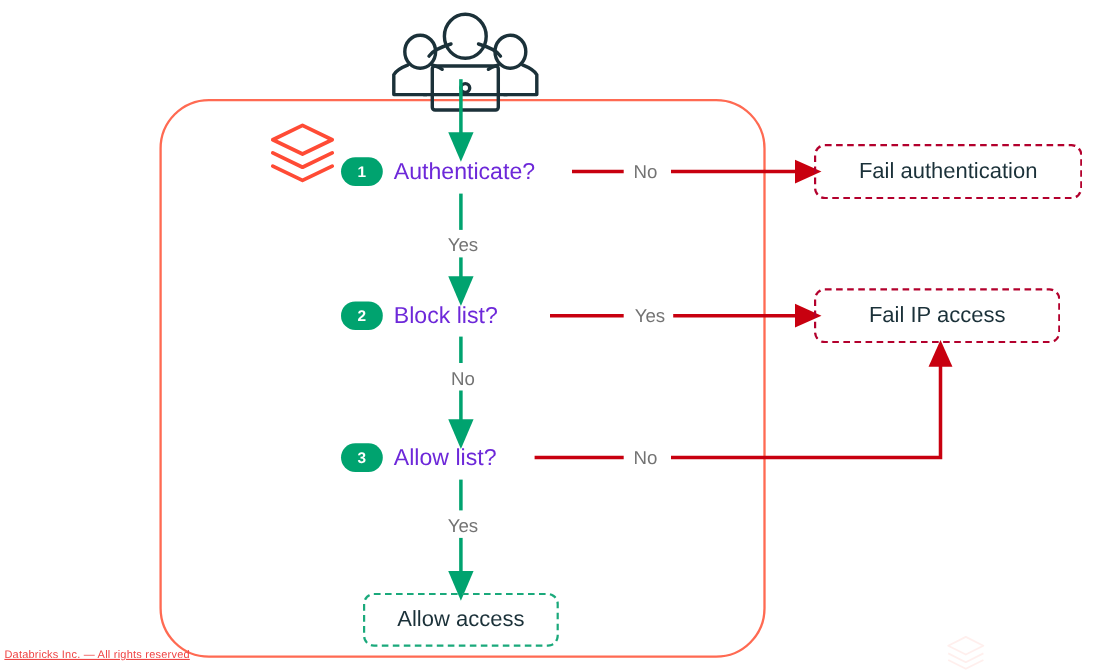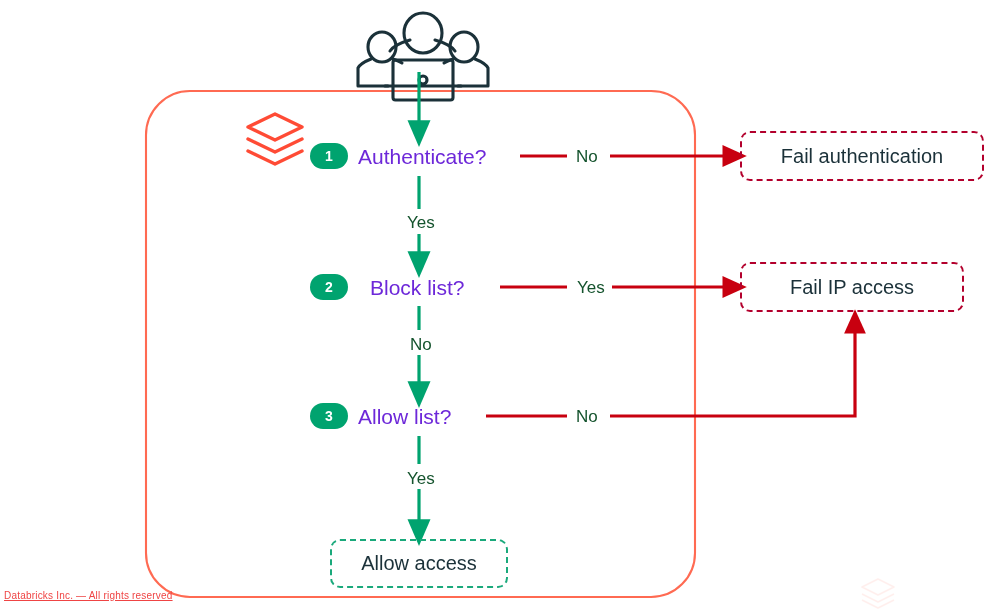--- a/index.html
+++ b/index.html
@@ -20,21 +20,21 @@
   }
   .svg-layer {
     position: absolute;
     left: 0;
     top: 0;
     width: 1000px;
     height: 609px;
   }
   .edge-lbl {
     position: absolute;
-    color: #14532d;
+    color: #737373;
     font-size: 17px;
     line-height: 1;
     white-space: nowrap;
     background: #ffffff;
     padding: 0 7px;
   }
   .step-label {
     position: absolute;
     color: #6d28d9;
     font-size: 21px;
@@ -151,21 +151,21 @@
       <path d="M862,587 L878,579 L894,587 L878,595 z"></path>
       <path d="M862,594 L878,602 L894,594"></path>
       <path d="M862,600 L878,608 L894,600"></path>
     </g>
   </svg>
 
   <div class="badge" style="left:310px; top:143px;">1</div>
   <div class="step-label" style="left:358px; top:146px;">Authenticate?</div>
 
   <div class="badge" style="left:310px; top:274px;">2</div>
-  <div class="step-label" style="left:358px; top:277px;margin-left:12px;">Block list?</div>
+  <div class="step-label" style="left:358px; top:277px;">Block list?</div>
 
   <div class="badge" style="left:310px; top:403px;">3</div>
   <div class="step-label" style="left:358px; top:406px;">Allow list?</div>
 
   <div class="edge-lbl" style="left:569px; top:148px;">No</div>
   <div class="edge-lbl" style="left:570px; top:279px;">Yes</div>
   <div class="edge-lbl" style="left:569px; top:408px;">No</div>
 
   <div class="edge-lbl" style="left:400px; top:214px;">Yes</div>
   <div class="edge-lbl" style="left:403px; top:336px;">No</div>

